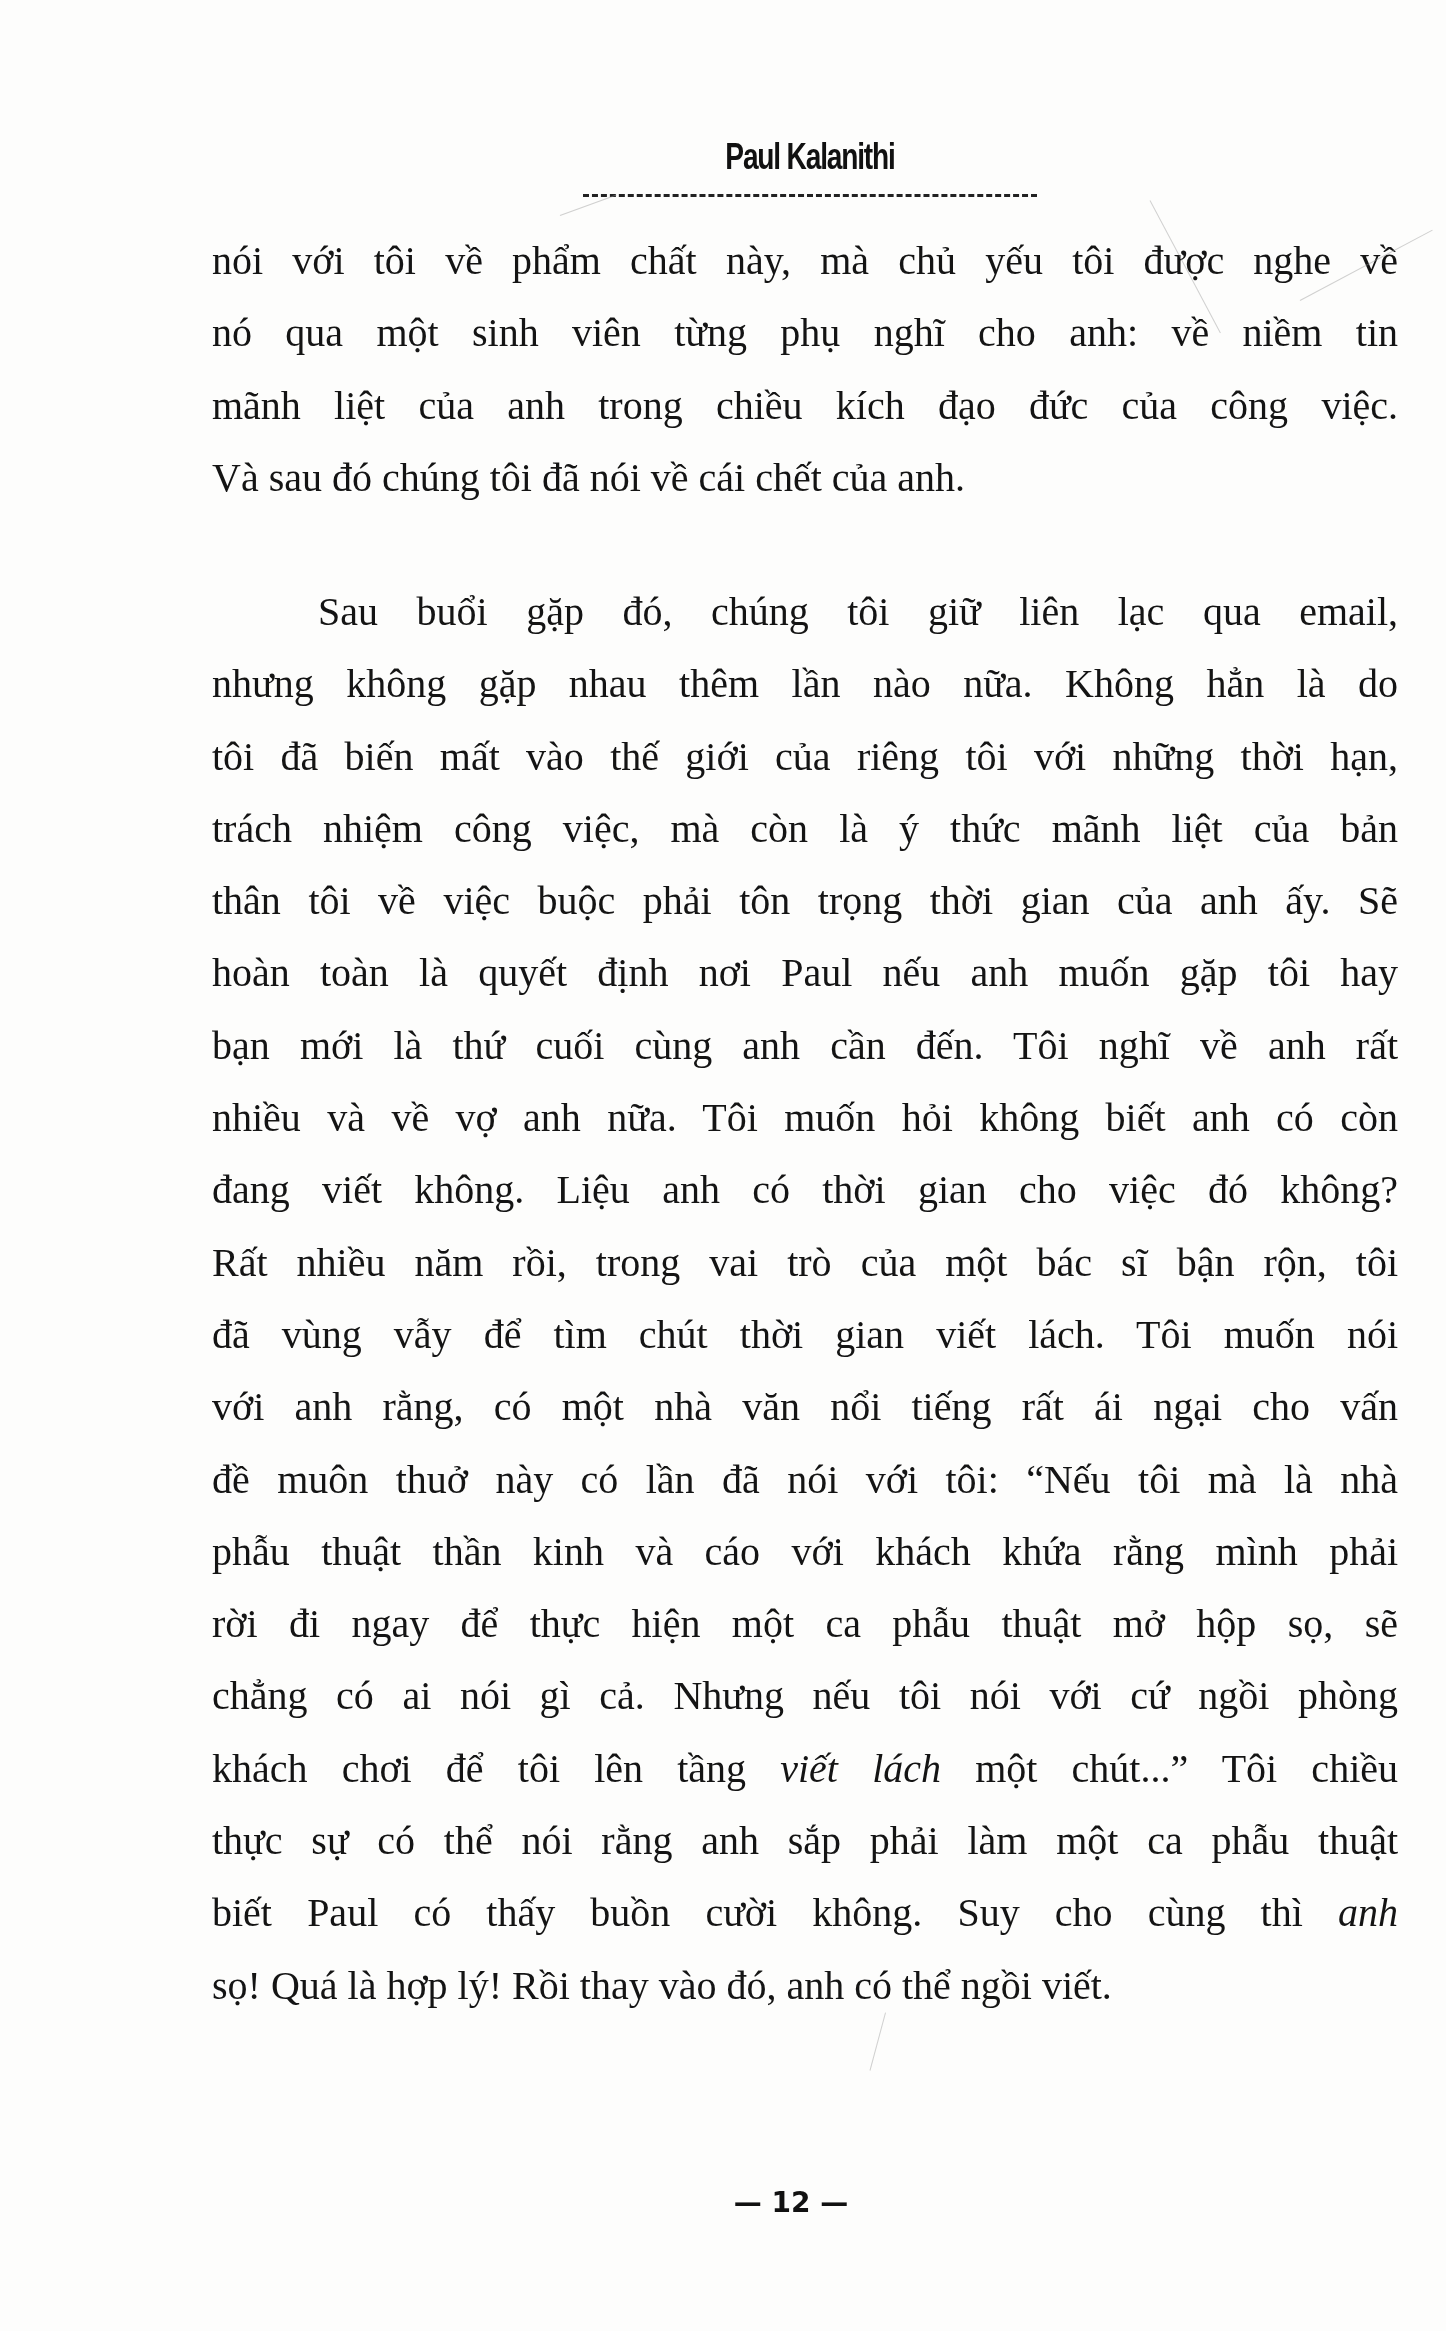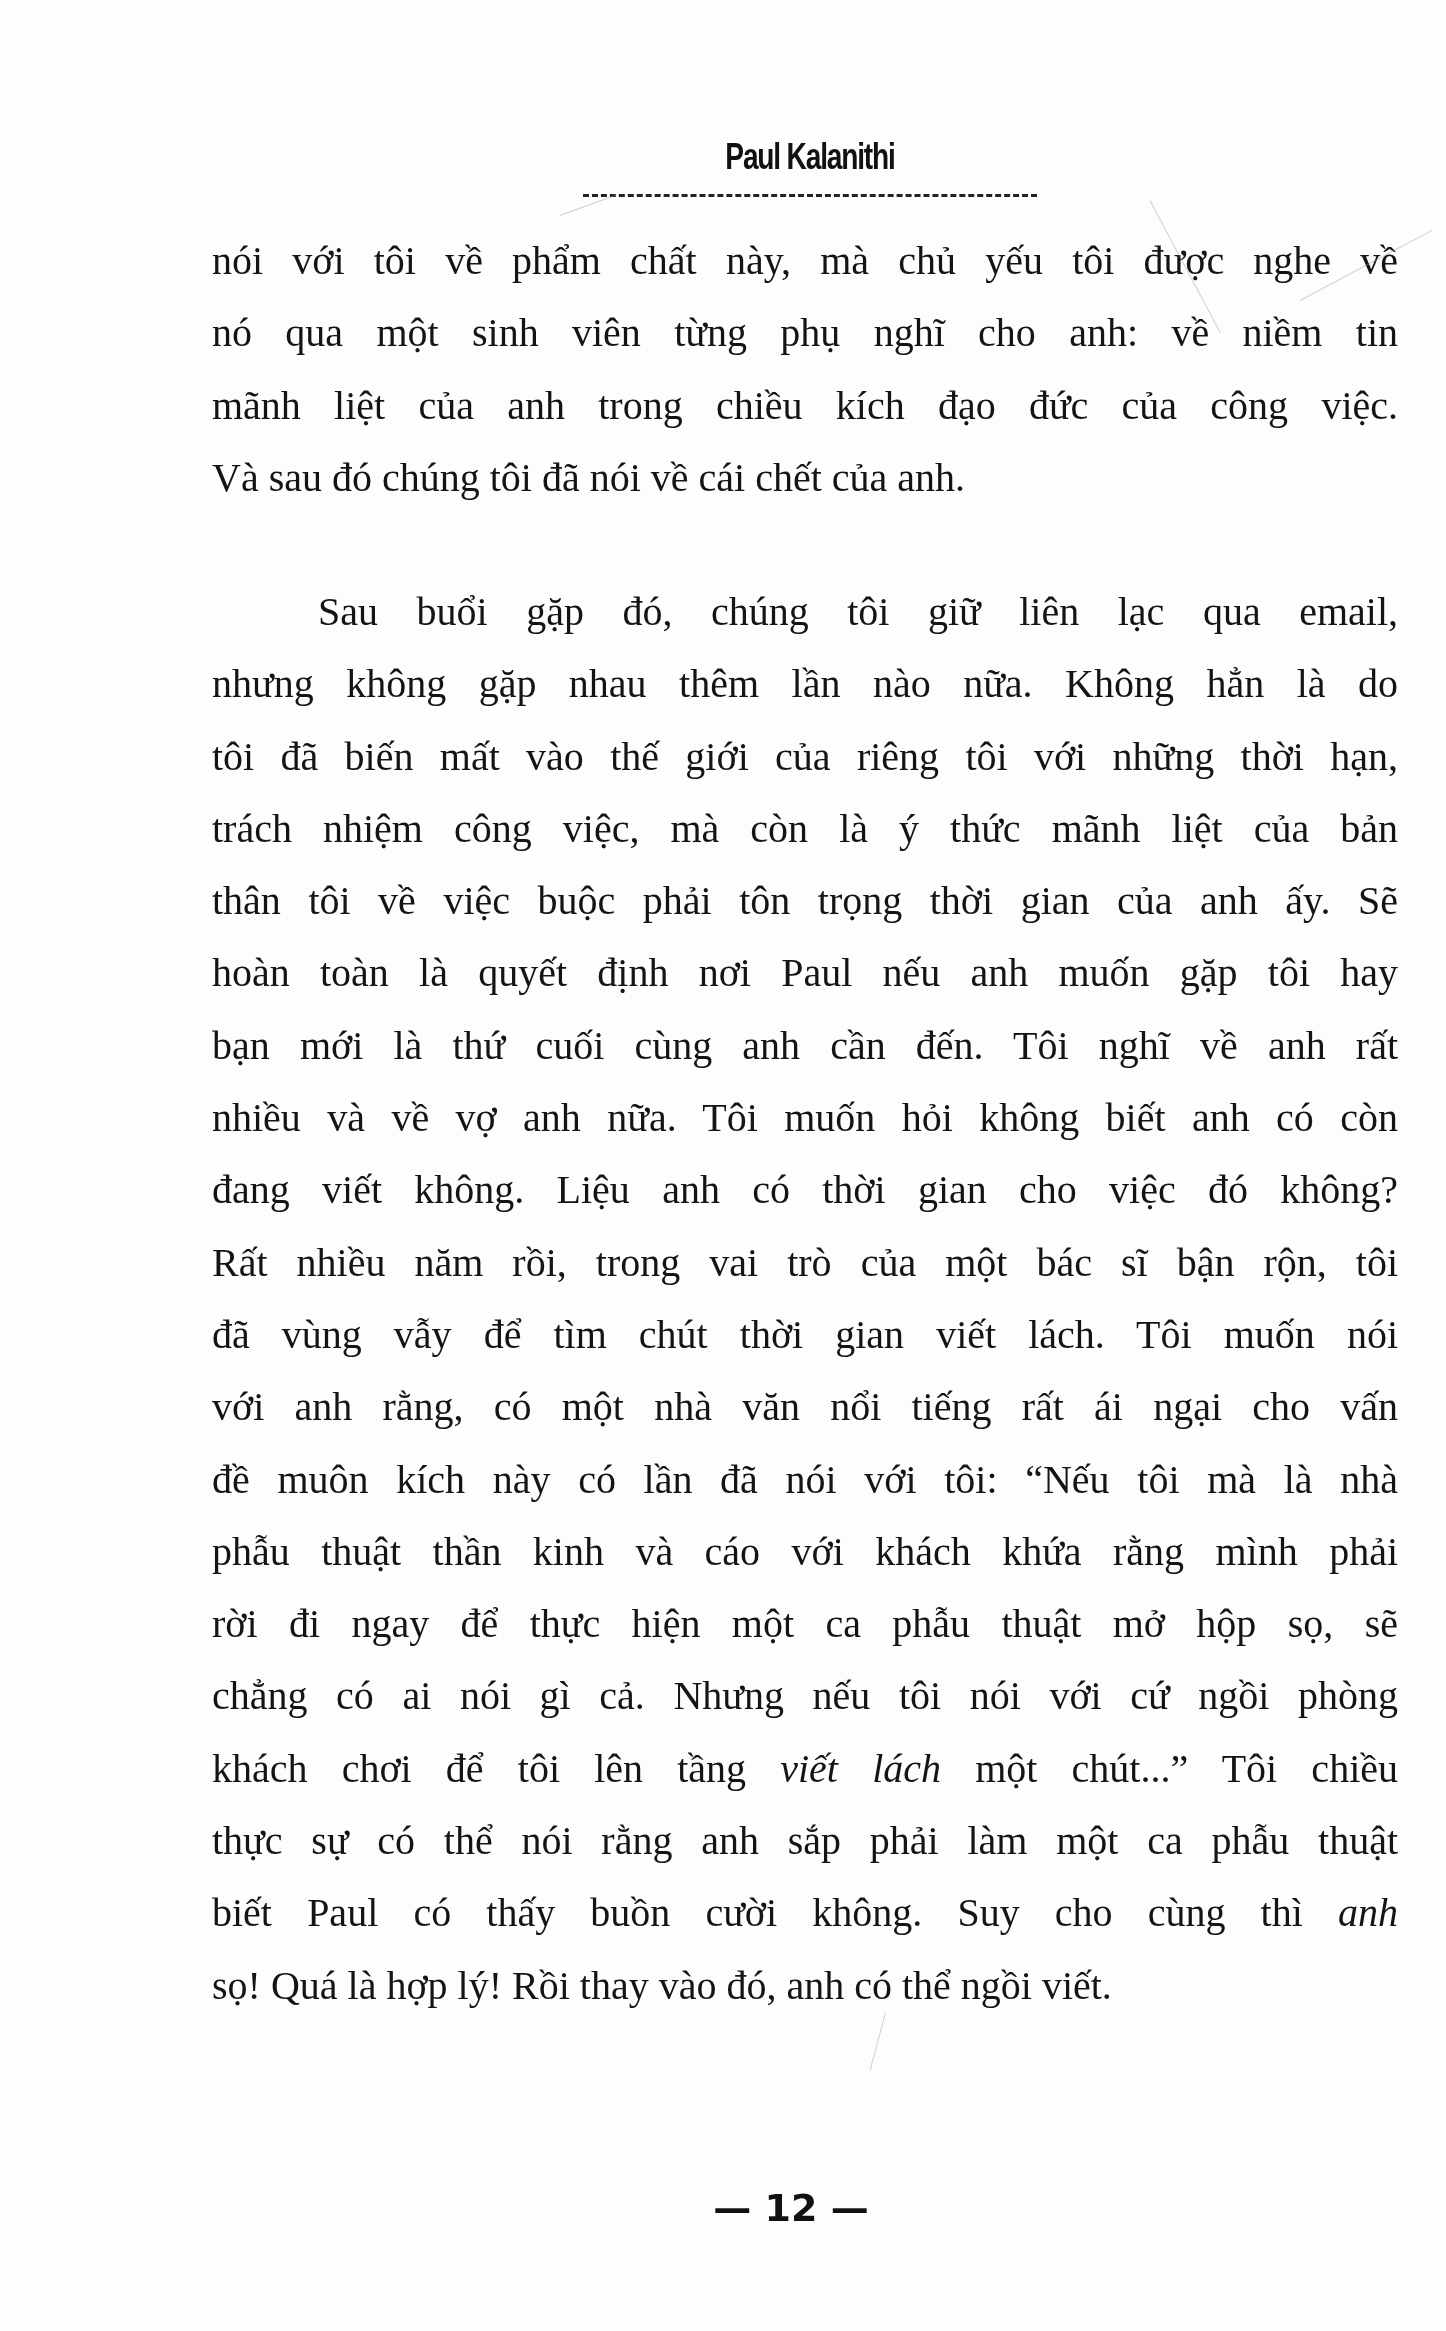--- a/index.html
+++ b/index.html
@@ -32,21 +32,21 @@
   }
   .line.indent { padding-left:106px; }
   .line.last { text-align-last:left; }
   .line span.it { font-style:italic; }
   .p1 { top:225px; }
   .p2 { top:576px; }
   .page-number {
     position:absolute; left:700px; width:182px; top:2186px;
     text-align:center;
     font-family:"DejaVu Sans", "Liberation Sans", sans-serif;
-    font-weight:bold; font-size:38px; color:#111;
+    font-weight:bold; font-size:28px; color:#111;
   }
   .scratch {
     position:absolute; height:1px; background:#9a9a9a; opacity:0.45;
     transform-origin:left center;
   }
 </style>
 </head>
 <body>
 
 <div class="running-head">Paul Kalanithi</div>
@@ -65,21 +65,21 @@
   <span class="line">tôi đã biến mất vào thế giới của riêng tôi với những thời hạn,</span>
   <span class="line">trách nhiệm công việc, mà còn là ý thức mãnh liệt của bản</span>
   <span class="line">thân tôi về việc buộc phải tôn trọng thời gian của anh ấy. Sẽ</span>
   <span class="line">hoàn toàn là quyết định nơi Paul nếu anh muốn gặp tôi hay</span>
   <span class="line">bạn mới là thứ cuối cùng anh cần đến. Tôi nghĩ về anh rất</span>
   <span class="line">nhiều và về vợ anh nữa. Tôi muốn hỏi không biết anh có còn</span>
   <span class="line">đang viết không. Liệu anh có thời gian cho việc đó không?</span>
   <span class="line">Rất nhiều năm rồi, trong vai trò của một bác sĩ bận rộn, tôi</span>
   <span class="line">đã vùng vẫy để tìm chút thời gian viết lách. Tôi muốn nói</span>
   <span class="line">với anh rằng, có một nhà văn nổi tiếng rất ái ngại cho vấn</span>
-  <span class="line">đề muôn kích này có lần đã nói với tôi: “Nếu tôi mà là nhà</span>
+  <span class="line">đề muôn thuở này có lần đã nói với tôi: “Nếu tôi mà là nhà</span>
   <span class="line">phẫu thuật thần kinh và cáo với khách khứa rằng mình phải</span>
   <span class="line">rời đi ngay để thực hiện một ca phẫu thuật mở hộp sọ, sẽ</span>
   <span class="line">chẳng có ai nói gì cả. Nhưng nếu tôi nói với cứ ngồi phòng</span>
   <span class="line"><span>khách chơi để tôi lên tầng </span><span class="it">viết lách</span><span> một chút...” Tôi chiều</span></span>
   <span class="line">thực sự có thể nói rằng anh sắp phải làm một ca phẫu thuật</span>
   <span class="line"><span>biết Paul có thấy buồn cười không. Suy cho cùng thì </span><span class="it">anh</span><span></span></span>
   <span class="line last">sọ! Quá là hợp lý! Rồi thay vào đó, anh có thể ngồi viết.</span>
 </div>
 
 <div class="page-number">— 12 —</div>

